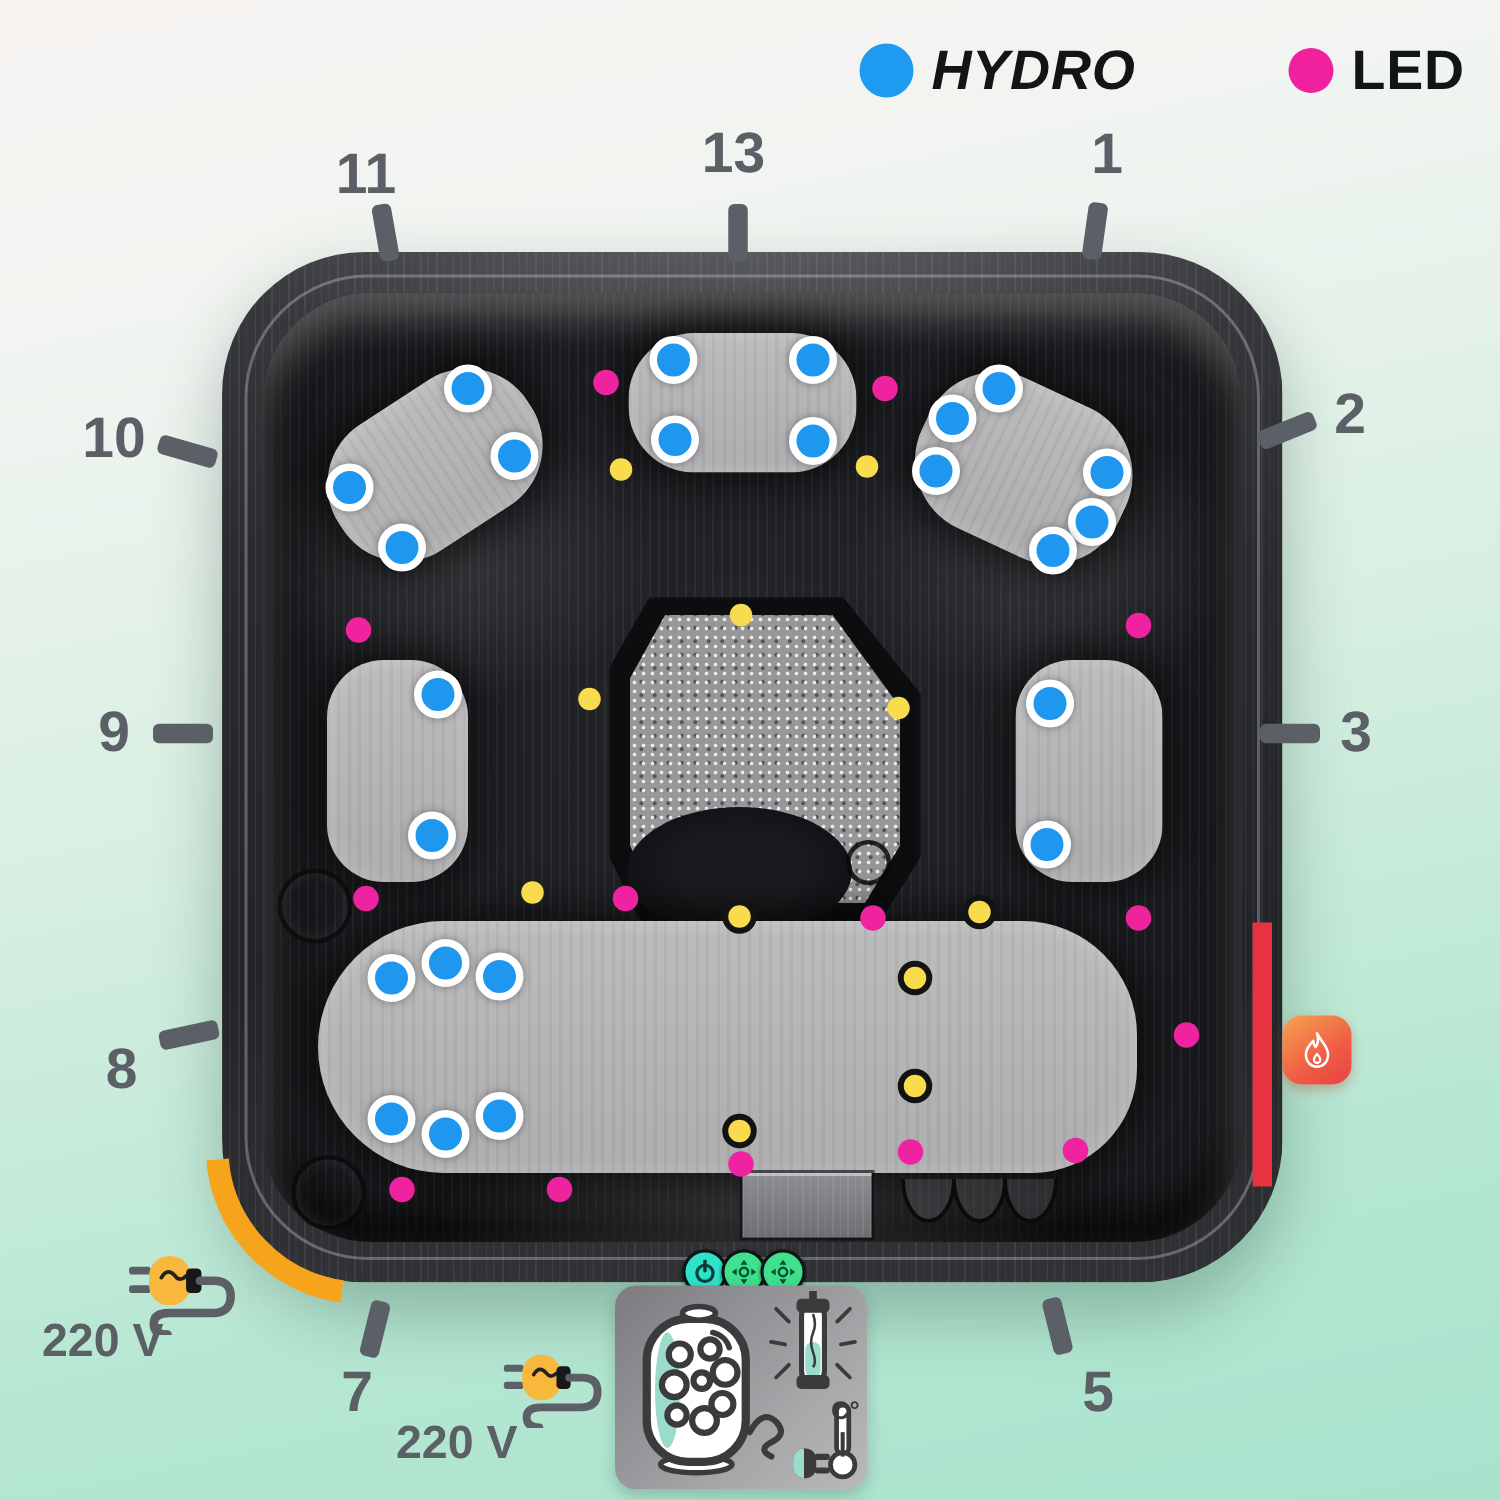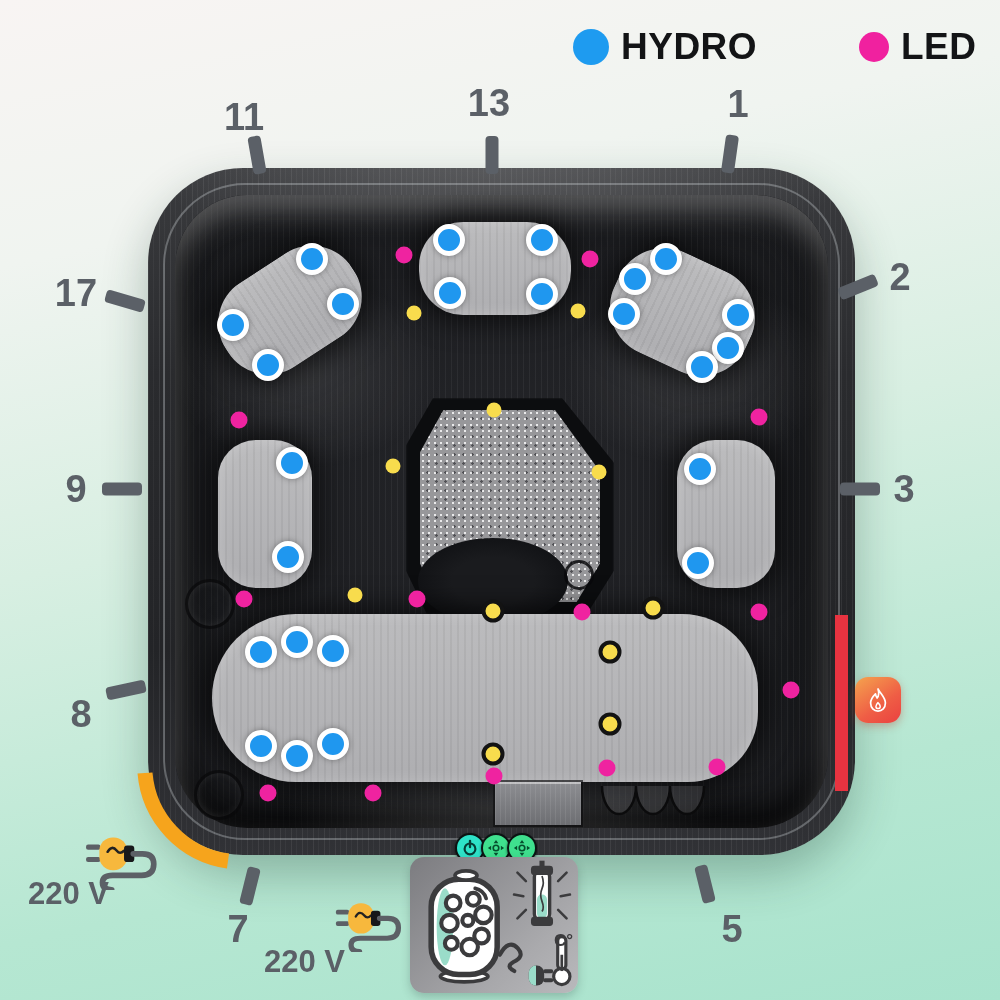--- a/index.html
+++ b/index.html
@@ -4,21 +4,21 @@
 <style>
   html,body{margin:0;padding:0;}
   .stage{
     position:relative;width:1000px;height:1000px;overflow:hidden;
     font-family:"Liberation Sans","DejaVu Sans",sans-serif;
     background:
       linear-gradient(168deg, #f8f4f3 0%, #f0f4f0 22%, #d8efe2 48%, #b6e7d2 78%, #a8e3cd 100%);
   }
   
   .legend-item{position:absolute;top:26px;display:flex;align-items:center;gap:12px;z-index:40;}
-  .lg-air{left:412px;} .lg-hydro{left:573px;} .lg-led{left:859px;}
+  .lg-air{left:412px;} .lg-hydro{left:573px;font-style:italic;} .lg-led{left:859px;}
   .lg-dot{border-radius:50%;display:inline-block;}
   .lg-dot.air{width:22px;height:22px;border:6px solid #17181a;}
   .lg-dot.hydro{width:36px;height:36px;}
   .lg-dot.led{width:30px;height:30px;}
   .lg-label{font-size:37px;font-weight:900;color:#131416;letter-spacing:.5px;}
   
   .clock-num{position:absolute;transform:translate(-50%,-50%);font-size:38px;font-weight:900;color:#5b6067;z-index:35;}
   .tick{position:absolute;background:#5b6067;border-radius:4px;z-index:35;}
   .tick-v{width:13px;height:38px;} .tick-h{width:40px;height:13px;}
   
@@ -251,21 +251,21 @@
       <div class="clock-num" style="left: 904px; top: 489px;">3</div>
       <div class="tick tick-h" style="left: 860px; top: 489px; transform: translate(-50%, -50%) rotate(0deg);"></div>
       <div class="clock-num" style="left: 732px; top: 929px;">5</div>
       <div class="tick tick-v" style="left: 705px; top: 884px; transform: translate(-50%, -50%) rotate(-14deg);"></div>
       <div class="clock-num" style="left: 238px; top: 929px;">7</div>
       <div class="tick tick-v" style="left: 250px; top: 886px; transform: translate(-50%, -50%) rotate(14deg);"></div>
       <div class="clock-num" style="left: 81px; top: 714px;">8</div>
       <div class="tick tick-h" style="left: 126px; top: 690px; transform: translate(-50%, -50%) rotate(-12deg);"></div>
       <div class="clock-num" style="left: 76px; top: 489px;">9</div>
       <div class="tick tick-h" style="left: 122px; top: 489px; transform: translate(-50%, -50%) rotate(0deg);"></div>
-      <div class="clock-num" style="left: 76px; top: 293px;">17</div>
+      <div class="clock-num" style="left: 76px; top: 293px;">10</div>
       <div class="tick tick-h" style="left: 125px; top: 301px; transform: translate(-50%, -50%) rotate(16deg);"></div>
       <div class="jet jet-hydro" style="left: 312px; top: 259px;"></div>
       <div class="jet jet-hydro" style="left: 343px; top: 304px;"></div>
       <div class="jet jet-hydro" style="left: 233px; top: 325px;"></div>
       <div class="jet jet-hydro" style="left: 268px; top: 365px;"></div>
       <div class="jet jet-hydro" style="left: 449px; top: 240px;"></div>
       <div class="jet jet-hydro" style="left: 542px; top: 240px;"></div>
       <div class="jet jet-hydro" style="left: 450px; top: 293px;"></div>
       <div class="jet jet-hydro" style="left: 542px; top: 294px;"></div>
       <div class="jet jet-hydro" style="left: 666px; top: 259px;"></div>

